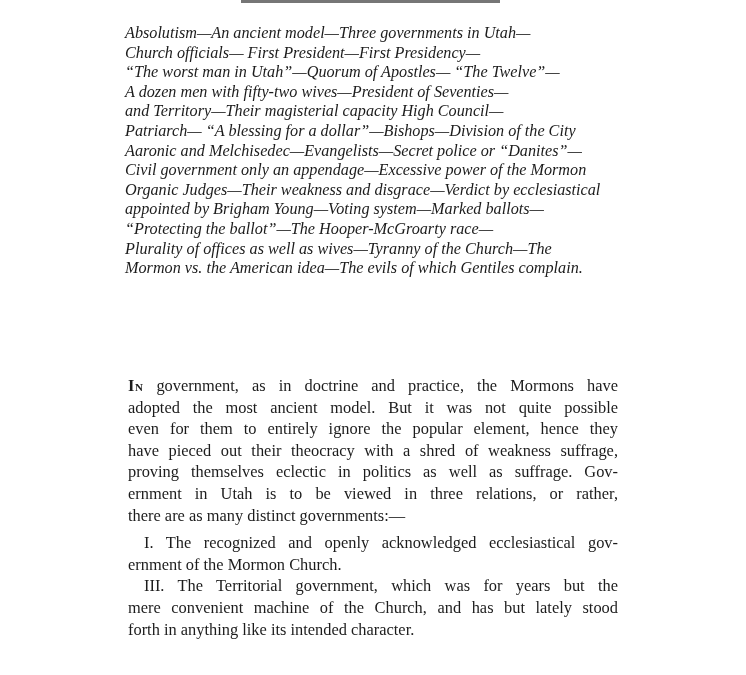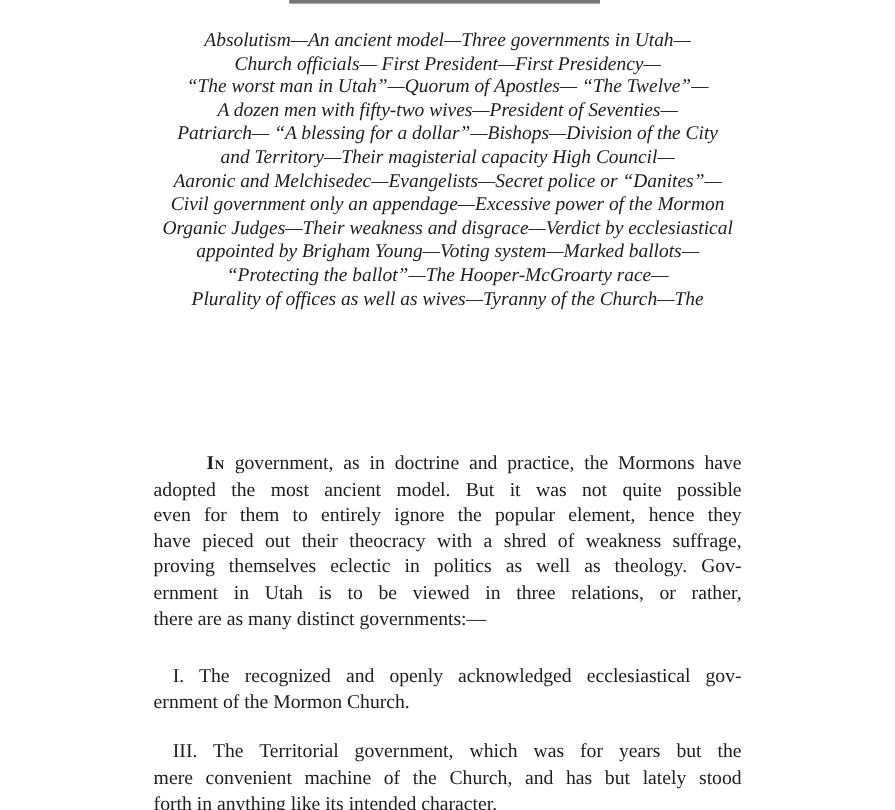--- a/index.html
+++ b/index.html
@@ -21,21 +21,20 @@
       top: 0;
       width: 259px;
       height: 3px;
       background: #767676;
     }
     .synopsis {
       position: absolute;
       left: 125px;
       top: 24px;
       width: 496px;
-      text-align: center;
       font-style: italic;
       font-size: 16.2px;
       line-height: 19.6px;
       color: #1c1c1c;
     }
     .synopsis .line {
       display: block;
       white-space: nowrap;
     }
     .body-text {
@@ -51,60 +50,59 @@
       display: block;
       white-space: nowrap;
       text-align: justify;
       text-align-last: justify;
     }
     .body-text .line.last {
       text-align-last: left;
     }
     .body-text .line.indent {
       padding-left: 16px;
-      margin-top: 20px;
     }
     .lead-caps {
       font-weight: bold;
       font-variant: small-caps;
       letter-spacing: 0.5px;
-      margin-left: 44px;
     }
     .para-gap {
       display: block;
       height: 6px;
     }
   </style>
 </head>
 <body>
 
 <div class="top-rule"></div>
 
 <div class="synopsis">
   <span class="line">Absolutism—An ancient model—Three governments in Utah—</span>
   <span class="line">Church officials— First President—First Presidency—</span>
   <span class="line">“The worst man in Utah”—Quorum of Apostles— “The Twelve”—</span>
   <span class="line">A dozen men with fifty-two wives—President of Seventies—</span>
+  <span class="line">and Territory—Their magisterial capacity High Council—</span>
   <span class="line">Patriarch— “A blessing for a dollar”—Bishops—Division of the City</span>
-  <span class="line">and Territory—Their magisterial capacity High Council—</span>
   <span class="line">Aaronic and Melchisedec—Evangelists—Secret police or “Danites”—</span>
   <span class="line">Civil government only an appendage—Excessive power of the Mormon</span>
   <span class="line">Organic Judges—Their weakness and disgrace—Verdict by ecclesiastical</span>
   <span class="line">appointed by Brigham Young—Voting system—Marked ballots—</span>
   <span class="line">“Protecting the ballot”—The Hooper-McGroarty race—</span>
   <span class="line">Plurality of offices as well as wives—Tyranny of the Church—The</span>
+  <span class="line">Mormon vs. the American idea—The evils of which Gentiles complain.</span>
 </div>
 
 <div class="body-text">
   <div>
     <span class="line"><span class="lead-caps">In</span><span> government, as in doctrine and practice, the Mormons have</span></span>
     <span class="line">adopted the most ancient model. But it was not quite possible</span>
     <span class="line">even for them to entirely ignore the popular element, hence they</span>
     <span class="line">have pieced out their theocracy with a shred of weakness suffrage,</span>
-    <span class="line">proving themselves eclectic in politics as well as theology. Gov-</span>
+    <span class="line">proving themselves eclectic in politics as well as suffrage. Gov-</span>
     <span class="line">ernment in Utah is to be viewed in three relations, or rather,</span>
     <span class="line last">there are as many distinct governments:—</span>
   </div>
   <span class="para-gap"></span>
   <div>
     <span class="line indent">I. The recognized and openly acknowledged ecclesiastical gov-</span>
     <span class="line last">ernment of the Mormon Church.</span>
   </div>
   <div>
     <span class="line indent">III. The Territorial government, which was for years but the</span>

